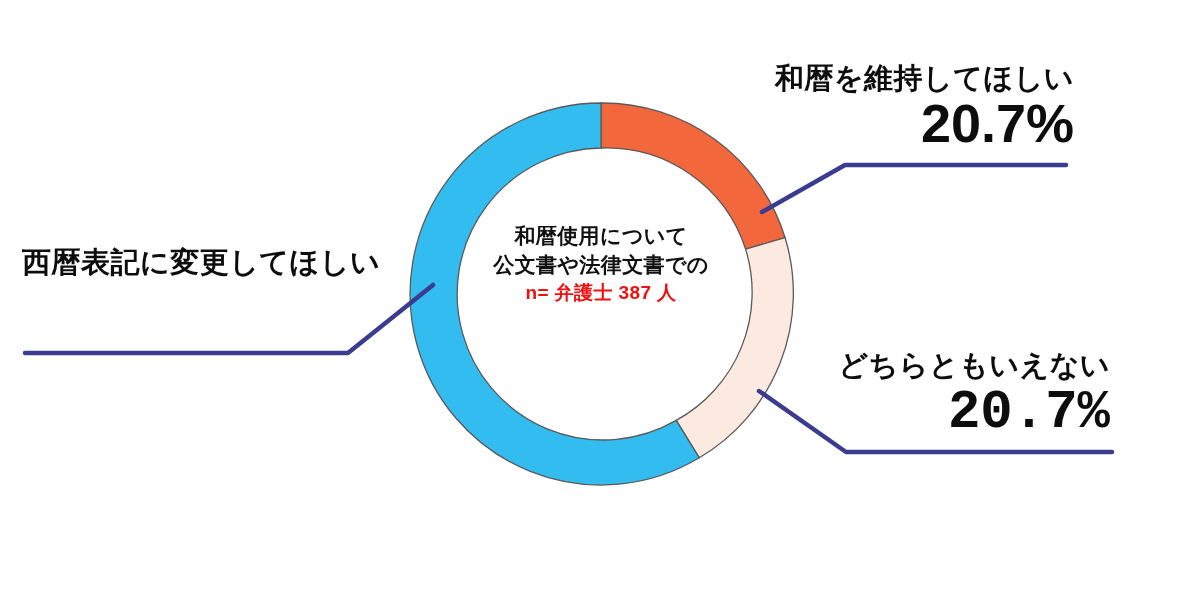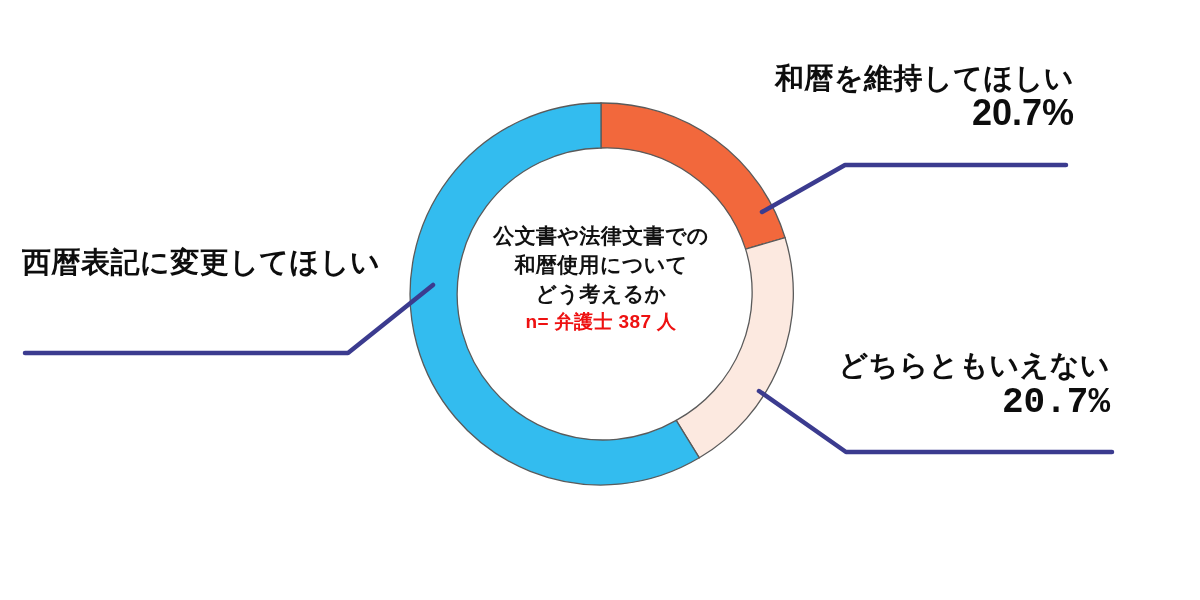--- a/index.html
+++ b/index.html
@@ -18,21 +18,21 @@
     font-weight:bold;
     color:#0d0d0d;
     font-size:29px;
     line-height:1.12;
     letter-spacing:0.5px;
     white-space:nowrap;
   }
   .label-pct{
     font-weight:bold;
     color:#0d0d0d;
-    font-size:36px;
+    font-size:54px;
     line-height:1.08;
     letter-spacing:0px;
     white-space:nowrap;
   }
 
   
   #label-keep{ left:744px; top:62px; text-align:right; width:330px;}
   
   #label-change{ left:22px; top:246px; text-align:left; width:400px;}
   
@@ -101,19 +101,18 @@
   <div class="label-block" id="label-change">
     <div class="label-title">西暦表記に変更してほしい</div>
   </div>
 
   <div class="label-block" id="label-neither">
     <div class="label-title">どちらともいえない</div>
     <div class="label-pct">20.7%</div>
   </div>
 
   <div class="center-text">
+    <div class="center-line">和暦使用について</div>
     <div class="center-line">公文書や法律文書での</div>
-    <div class="center-line">和暦使用について</div>
-    <div class="center-line">どう考えるか</div>
     <div class="center-n">n= 弁護士 387 人</div>
   </div>
 
 </div>
 
 </body></html>

